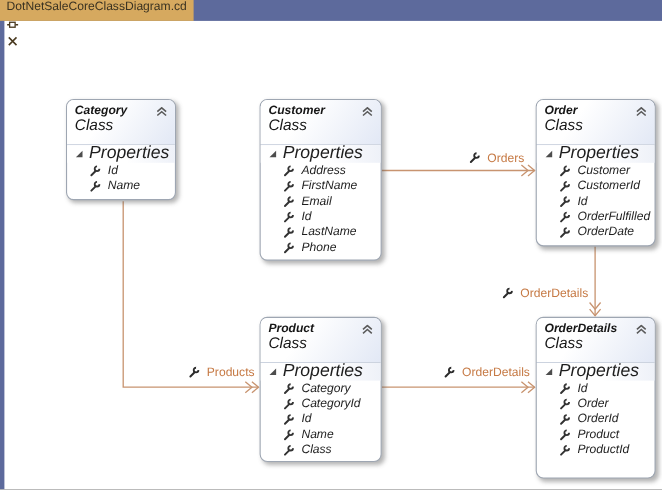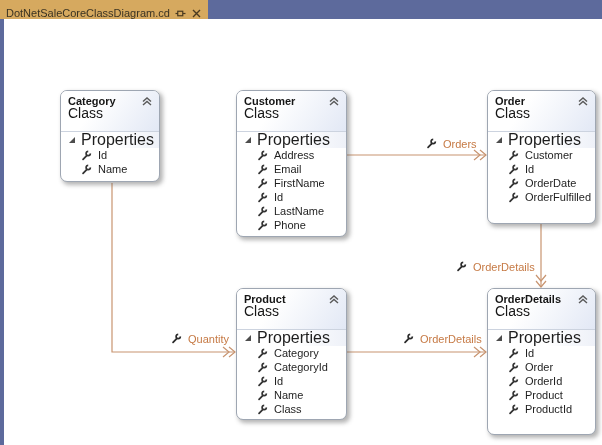--- a/index.html
+++ b/index.html
@@ -10,31 +10,31 @@
   }
   html,body{margin:0;padding:0;background:#888;}
   .screen{
     position:relative;width:602px;height:445px;overflow:hidden;
     background:#ffffff;font-family:"Liberation Sans",sans-serif;
     -webkit-font-smoothing:antialiased;
   }
   
   .tabbar{position:absolute;left:0;top:0;right:0;height:19px;background:var(--chrome);display:flex;z-index:30;}
   .tab{
-    background:var(--tab_bg);height:19px;display:flex;align-items:flex-end;
-    padding:0 6px;gap:5px;font-size:11px;color:#3b3322;white-space:nowrap;
+    background:var(--tab_bg);height:19px;display:flex;align-items:flex-start;
+    padding:0 6px;gap:5px;font-size:11px;color:#3b3322;white-space:nowrap;flex-direction:column;
   }
   .tab-icon{display:inline-flex;align-items:center;justify-content:center;width:11px;height:11px;}
   .left-strip{position:absolute;left:0;top:19px;width:4px;bottom:0;background:var(--chrome);z-index:30;}
   .canvas{position:absolute;left:0;top:0;width:602px;height:445px;}
 
   
   .class-box{
     position:absolute;background:#fff;border:1px solid #9ea6b2;border-radius:7px;
-    box-shadow:2.5px 2.5px 4px rgba(90,90,90,.45);box-sizing:border-box;z-index:10;
+    box-shadow:2.5px 2.5px 4px rgba(90,90,90,.45);box-sizing:border-box;z-index:10;font-style:italic;
   }
   .box-header{
     position:relative;height:40px;border-radius:6px 6px 0 0;box-sizing:border-box;
     padding:4px 6px 0 7px;
     background:linear-gradient(125deg,#ffffff 35%,#e2e8f5 100%);
   }
   .box-title{font-size:11px;font-weight:bold;color:#161616;line-height:13px;}
   .box-subtitle{font-size:14px;color:#161616;line-height:11px;}
   .collapse-icon{position:absolute;top:6px;right:7px;cursor:pointer;line-height:0;}
   .box-divider{height:1px;background:#ccd3df;}
@@ -105,21 +105,21 @@
     <div class="conn-label" style="left:171px;top:333px;">
       <span class="wrench">
         <svg width="11" height="11" viewBox="0 0 16 16">
             <g stroke="#2b2b2b">
               <circle cx="10.5" cy="5" r="3.1" fill="none" stroke-width="2.4"></circle>
               <path d="M3 13.5 L8.3 8.2" stroke-width="2.6" stroke-linecap="round"></path>
             </g>
             <rect x="10.5" y="0" width="6" height="5" fill="#ffffff"></rect>
           </svg>
       </span>
-      <span>Quantity</span>
+      <span>Products</span>
     </div>
     <div class="conn-label" style="left:403px;top:333px;">
       <span class="wrench">
         <svg width="11" height="11" viewBox="0 0 16 16">
             <g stroke="#2b2b2b">
               <circle cx="10.5" cy="5" r="3.1" fill="none" stroke-width="2.4"></circle>
               <path d="M3 13.5 L8.3 8.2" stroke-width="2.6" stroke-linecap="round"></path>
             </g>
             <rect x="10.5" y="0" width="6" height="5" fill="#ffffff"></rect>
           </svg>
@@ -207,34 +207,34 @@
           <div class="prop-row">
             <span class="wrench">
               <svg width="11" height="11" viewBox="0 0 16 16">
                 <g stroke="#333333">
                   <circle cx="10.5" cy="5" r="3.1" fill="none" stroke-width="2.4"></circle>
                   <path d="M3 13.5 L8.3 8.2" stroke-width="2.6" stroke-linecap="round"></path>
                 </g>
                 <rect x="10.5" y="0" width="6" height="5" fill="#ffffff"></rect>
               </svg>
             </span>
+            <span>FirstName</span>
+          </div>
+
+          <div class="prop-row">
+            <span class="wrench">
+              <svg width="11" height="11" viewBox="0 0 16 16">
+                <g stroke="#333333">
+                  <circle cx="10.5" cy="5" r="3.1" fill="none" stroke-width="2.4"></circle>
+                  <path d="M3 13.5 L8.3 8.2" stroke-width="2.6" stroke-linecap="round"></path>
+                </g>
+                <rect x="10.5" y="0" width="6" height="5" fill="#ffffff"></rect>
+              </svg>
+            </span>
             <span>Email</span>
-          </div>
-
-          <div class="prop-row">
-            <span class="wrench">
-              <svg width="11" height="11" viewBox="0 0 16 16">
-                <g stroke="#333333">
-                  <circle cx="10.5" cy="5" r="3.1" fill="none" stroke-width="2.4"></circle>
-                  <path d="M3 13.5 L8.3 8.2" stroke-width="2.6" stroke-linecap="round"></path>
-                </g>
-                <rect x="10.5" y="0" width="6" height="5" fill="#ffffff"></rect>
-              </svg>
-            </span>
-            <span>FirstName</span>
           </div>
 
           <div class="prop-row">
             <span class="wrench">
               <svg width="11" height="11" viewBox="0 0 16 16">
                 <g stroke="#333333">
                   <circle cx="10.5" cy="5" r="3.1" fill="none" stroke-width="2.4"></circle>
                   <path d="M3 13.5 L8.3 8.2" stroke-width="2.6" stroke-linecap="round"></path>
                 </g>
                 <rect x="10.5" y="0" width="6" height="5" fill="#ffffff"></rect>
@@ -295,20 +295,32 @@
                 <g stroke="#333333">
                   <circle cx="10.5" cy="5" r="3.1" fill="none" stroke-width="2.4"></circle>
                   <path d="M3 13.5 L8.3 8.2" stroke-width="2.6" stroke-linecap="round"></path>
                 </g>
                 <rect x="10.5" y="0" width="6" height="5" fill="#ffffff"></rect>
               </svg>
             </span>
             <span>Customer</span>
           </div>
 
+          <div class="prop-row">
+            <span class="wrench">
+              <svg width="11" height="11" viewBox="0 0 16 16">
+                <g stroke="#333333">
+                  <circle cx="10.5" cy="5" r="3.1" fill="none" stroke-width="2.4"></circle>
+                  <path d="M3 13.5 L8.3 8.2" stroke-width="2.6" stroke-linecap="round"></path>
+                </g>
+                <rect x="10.5" y="0" width="6" height="5" fill="#ffffff"></rect>
+              </svg>
+            </span>
+            <span>CustomerId</span>
+          </div>
 
           <div class="prop-row">
             <span class="wrench">
               <svg width="11" height="11" viewBox="0 0 16 16">
                 <g stroke="#333333">
                   <circle cx="10.5" cy="5" r="3.1" fill="none" stroke-width="2.4"></circle>
                   <path d="M3 13.5 L8.3 8.2" stroke-width="2.6" stroke-linecap="round"></path>
                 </g>
                 <rect x="10.5" y="0" width="6" height="5" fill="#ffffff"></rect>
               </svg>
@@ -319,34 +331,34 @@
           <div class="prop-row">
             <span class="wrench">
               <svg width="11" height="11" viewBox="0 0 16 16">
                 <g stroke="#333333">
                   <circle cx="10.5" cy="5" r="3.1" fill="none" stroke-width="2.4"></circle>
                   <path d="M3 13.5 L8.3 8.2" stroke-width="2.6" stroke-linecap="round"></path>
                 </g>
                 <rect x="10.5" y="0" width="6" height="5" fill="#ffffff"></rect>
               </svg>
             </span>
+            <span>OrderFulfilled</span>
+          </div>
+
+          <div class="prop-row">
+            <span class="wrench">
+              <svg width="11" height="11" viewBox="0 0 16 16">
+                <g stroke="#333333">
+                  <circle cx="10.5" cy="5" r="3.1" fill="none" stroke-width="2.4"></circle>
+                  <path d="M3 13.5 L8.3 8.2" stroke-width="2.6" stroke-linecap="round"></path>
+                </g>
+                <rect x="10.5" y="0" width="6" height="5" fill="#ffffff"></rect>
+              </svg>
+            </span>
             <span>OrderDate</span>
-          </div>
-
-          <div class="prop-row">
-            <span class="wrench">
-              <svg width="11" height="11" viewBox="0 0 16 16">
-                <g stroke="#333333">
-                  <circle cx="10.5" cy="5" r="3.1" fill="none" stroke-width="2.4"></circle>
-                  <path d="M3 13.5 L8.3 8.2" stroke-width="2.6" stroke-linecap="round"></path>
-                </g>
-                <rect x="10.5" y="0" width="6" height="5" fill="#ffffff"></rect>
-              </svg>
-            </span>
-            <span>OrderFulfilled</span>
           </div>
         </div>
     </div>
 
     <div class="class-box" style="left:236px;top:288px;width:111px;height:132px;">
       <div class="box-header">
         <div class="box-title">Product</div>
         <div class="box-subtitle">Class</div>
         <span class="collapse-icon">
           <svg width="10" height="9" viewBox="0 0 10 9" fill="none" stroke="#5a5a5a" stroke-width="1.4">

